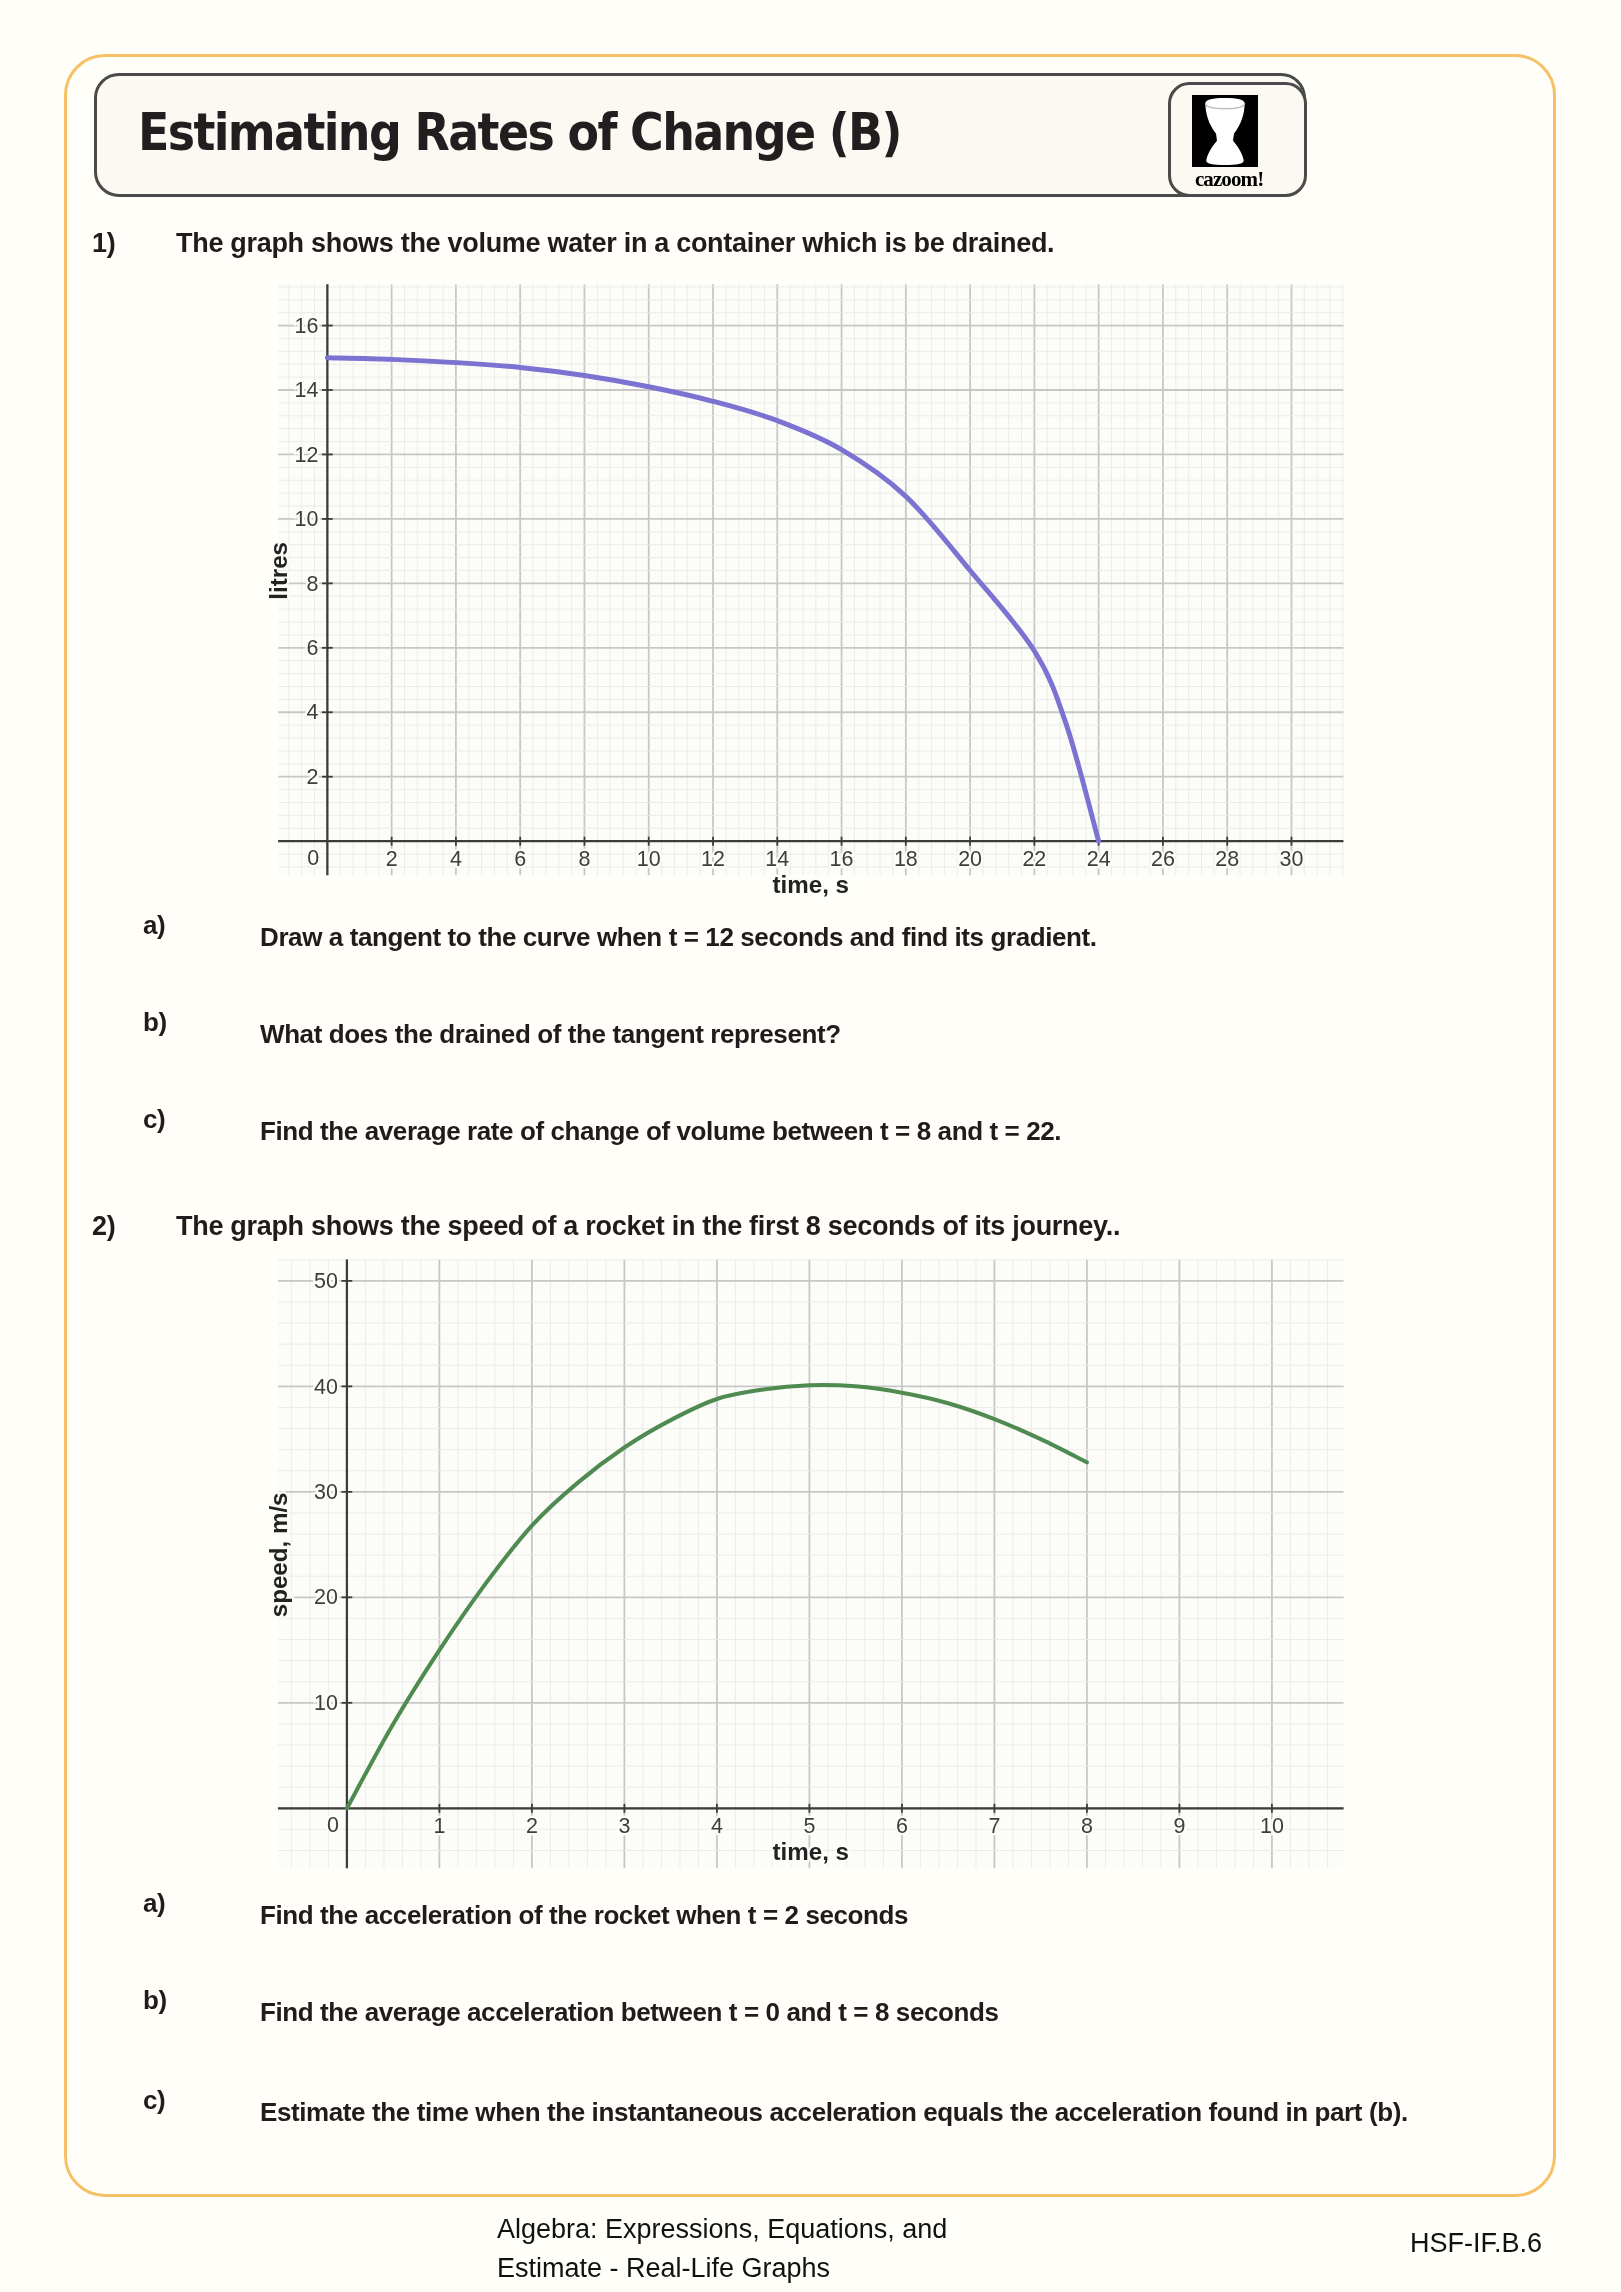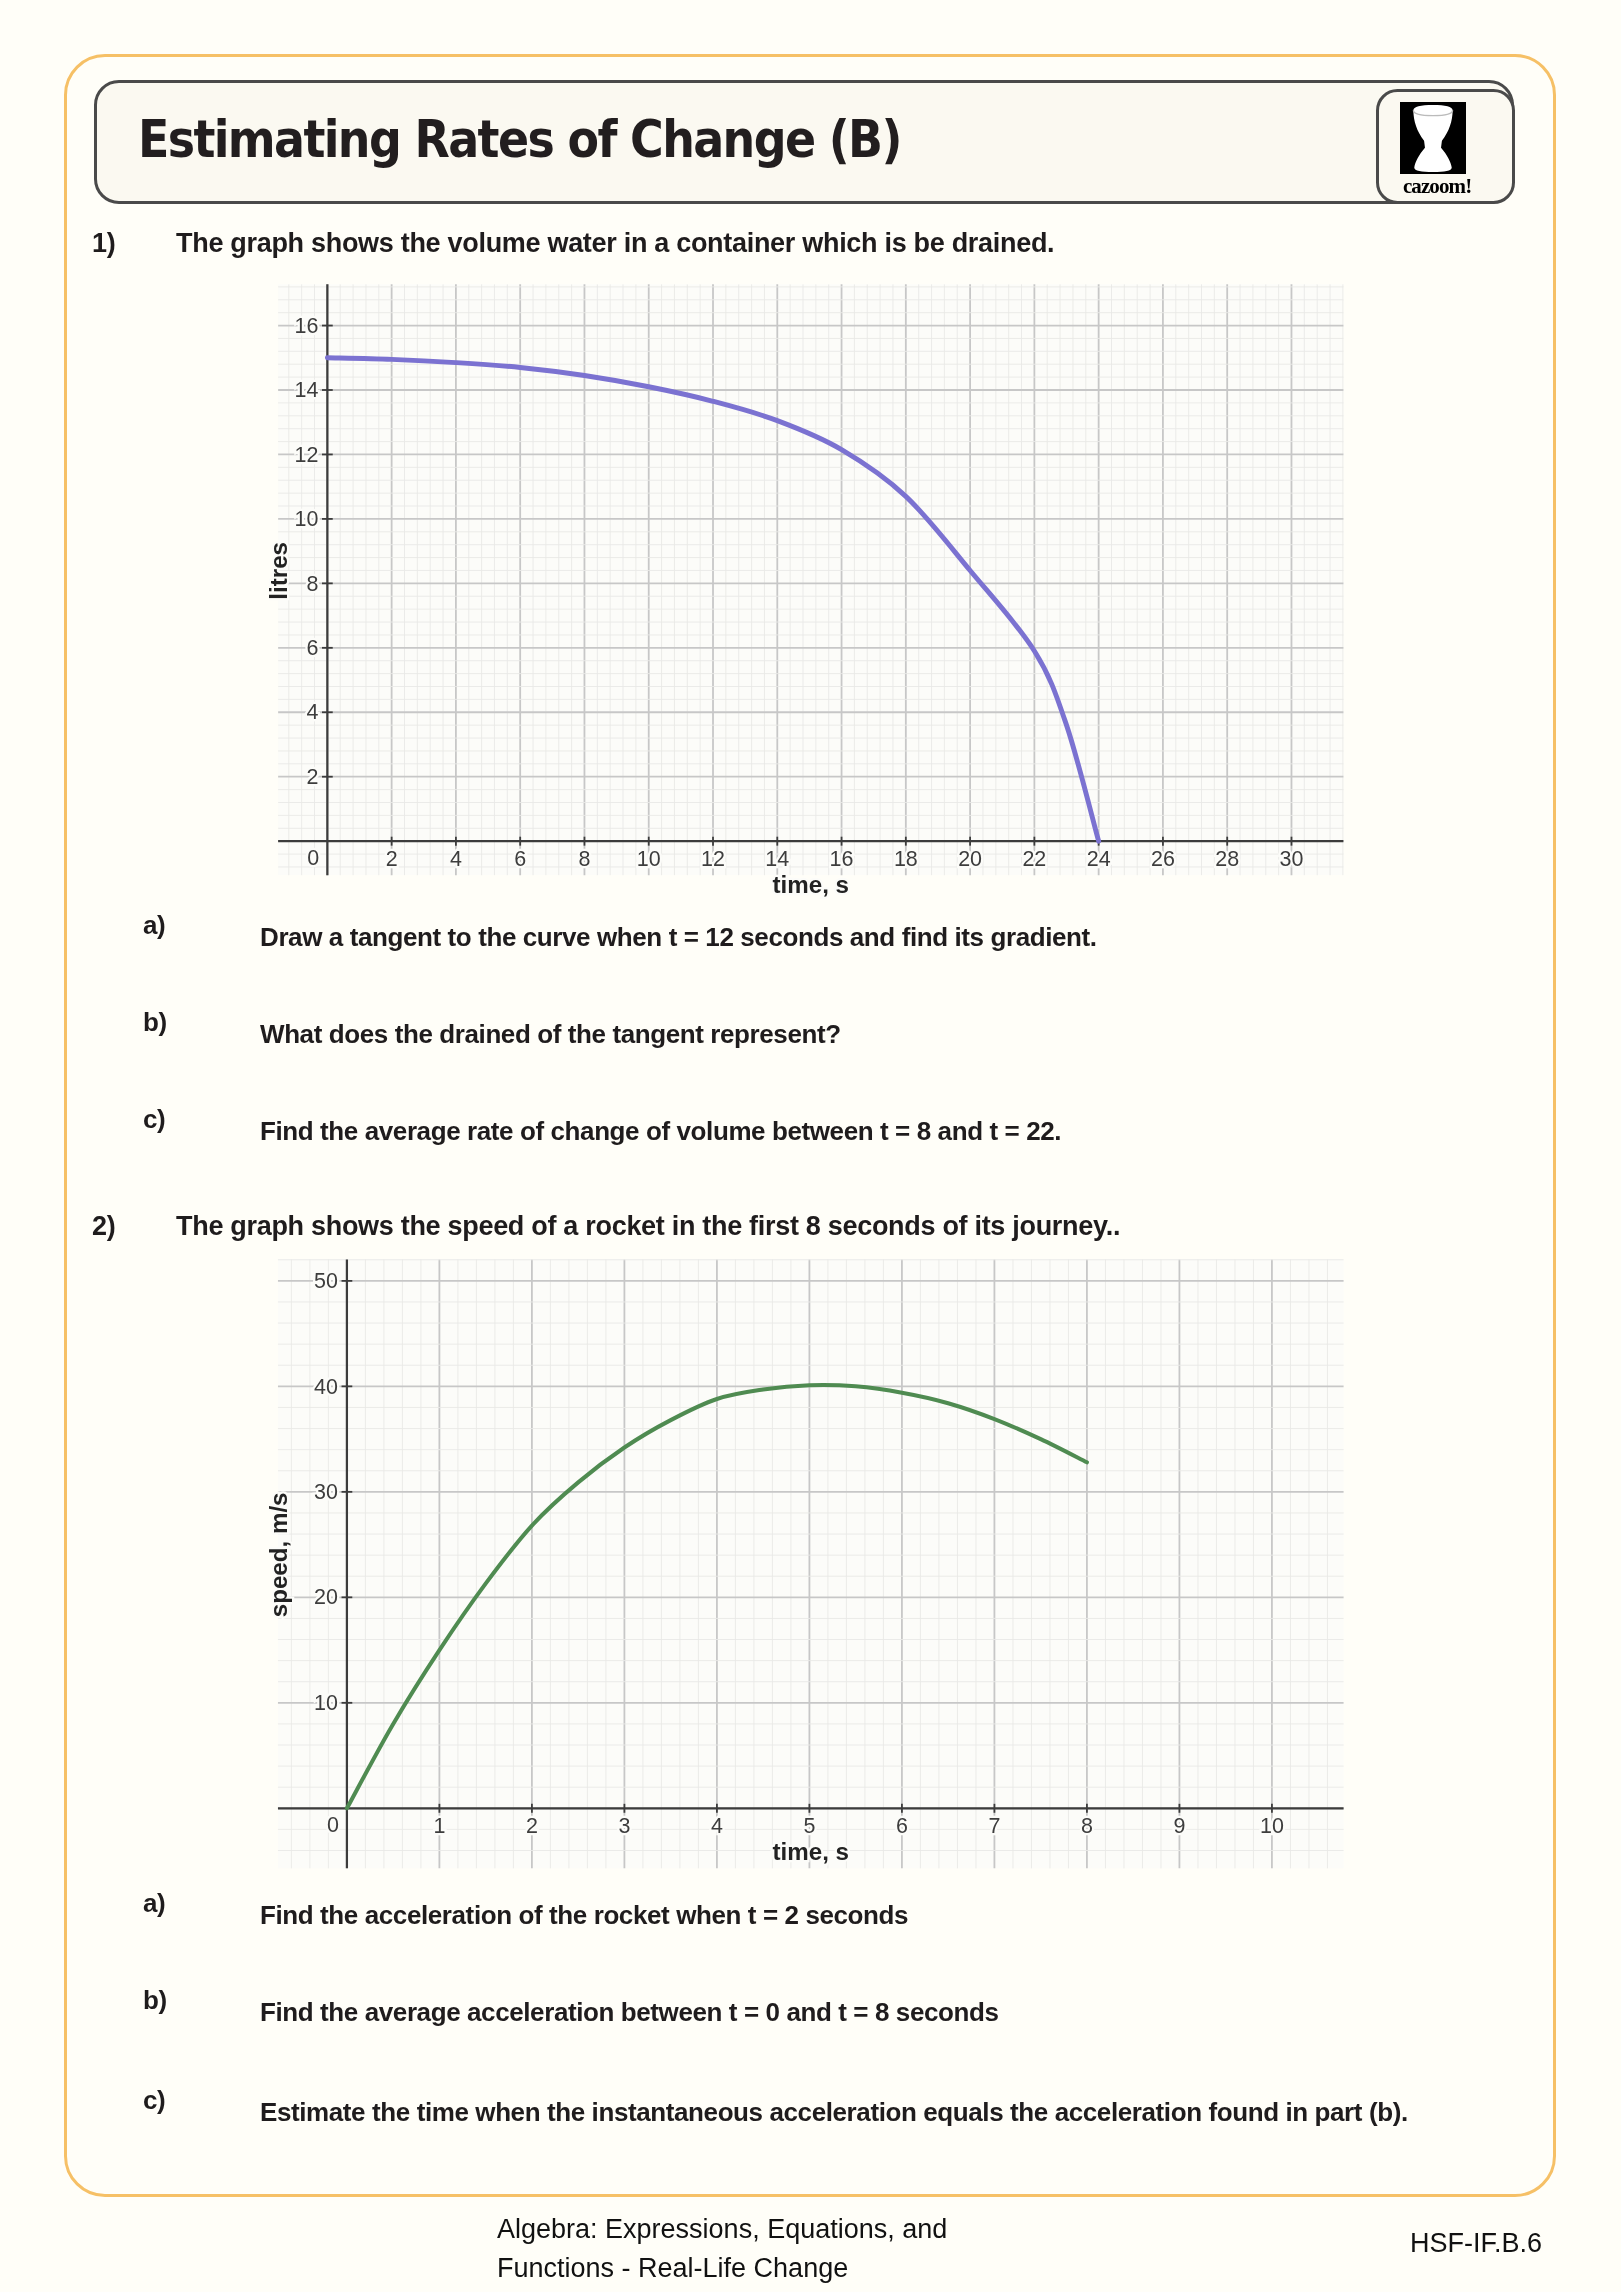--- a/index.html
+++ b/index.html
@@ -2,22 +2,22 @@
 <html style="font-size:14.3px"><head>
 <meta charset="utf-8">
 <style>
   html,body{margin:0;padding:0;}
   body{font-family:"Liberation Sans",sans-serif;background:#fffef8;}
   .page{position:relative;width:1622px;height:2293px;background:#fffef8;overflow:hidden;}
 
   .frame{position:absolute;left:64px;top:54px;width:1486px;height:2137px;
          border:3.6px solid #f6c066;border-radius:41px;background:transparent;}
 
-  .header-box{position:absolute;left:94px;top:73px;width:1420px;height:124px;
-              border:3.6px solid #4a4a4a;border-radius:25px;background:#fbf9f1;box-sizing:border-box;margin-top:7px;}
+  .header-box{position:absolute;left:94px;top:73px;width:1212px;height:124px;
+              border:3.6px solid #4a4a4a;border-radius:25px;background:#fbf9f1;box-sizing:border-box;}
   .title{position:absolute;left:41px;top:50%;transform:translateY(-54%) scaleX(.9);transform-origin:left center;
          font-family:"DejaVu Sans",sans-serif;font-weight:bold;font-size:51px;letter-spacing:-1.8px;
          color:#221e1f;white-space:nowrap;margin:0;}
   .logo-box{position:absolute;right:-3.6px;top:6.3px;width:139px;height:115px;
             border:3.6px solid #4a4a4a;border-radius:21.5px;background:#fbf9f1;box-sizing:border-box;text-align:center;}
   .logo-square{position:absolute;left:21.5px;top:9.9px;width:66px;height:72px;background:#000;}
   .logo-square svg{width:100%;height:100%;display:block;}
   .logo-word{position:absolute;left:0;right:16px;top:82px;
              font-family:"Liberation Serif",serif;font-weight:bold;font-size:21px;letter-spacing:-0.9px;color:#000000;}
 
@@ -403,18 +403,18 @@
     <span class="p-label">b)</span>
     <span class="p-text">Find the average acceleration between t = 0 and t = 8 seconds</span>
   </div>
   <div class="part" style="top:2085px;">
     <span class="p-label">c)</span>
     <span class="p-text">Estimate the time when the instantaneous acceleration equals the acceleration found in part (b).</span>
   </div>
 
   <div class="footer-center">
     <div>Algebra: Expressions, Equations, and</div>
-    <div>Functions - Real-Life Change</div>
+    <div>Estimate - Real-Life Graphs</div>
   </div>
   <div class="footer-right">HSF-IF.B.6</div>
 
 </div>
 
 
 </body></html>

